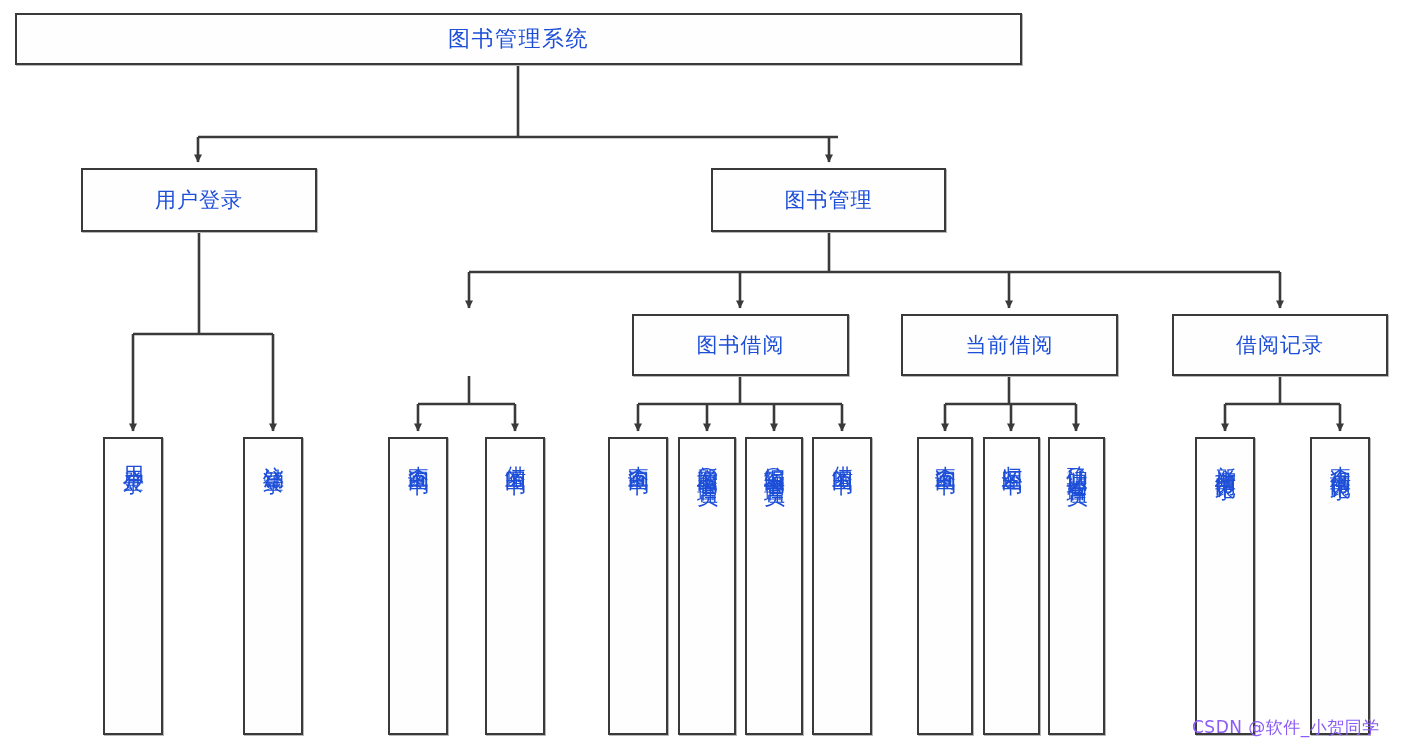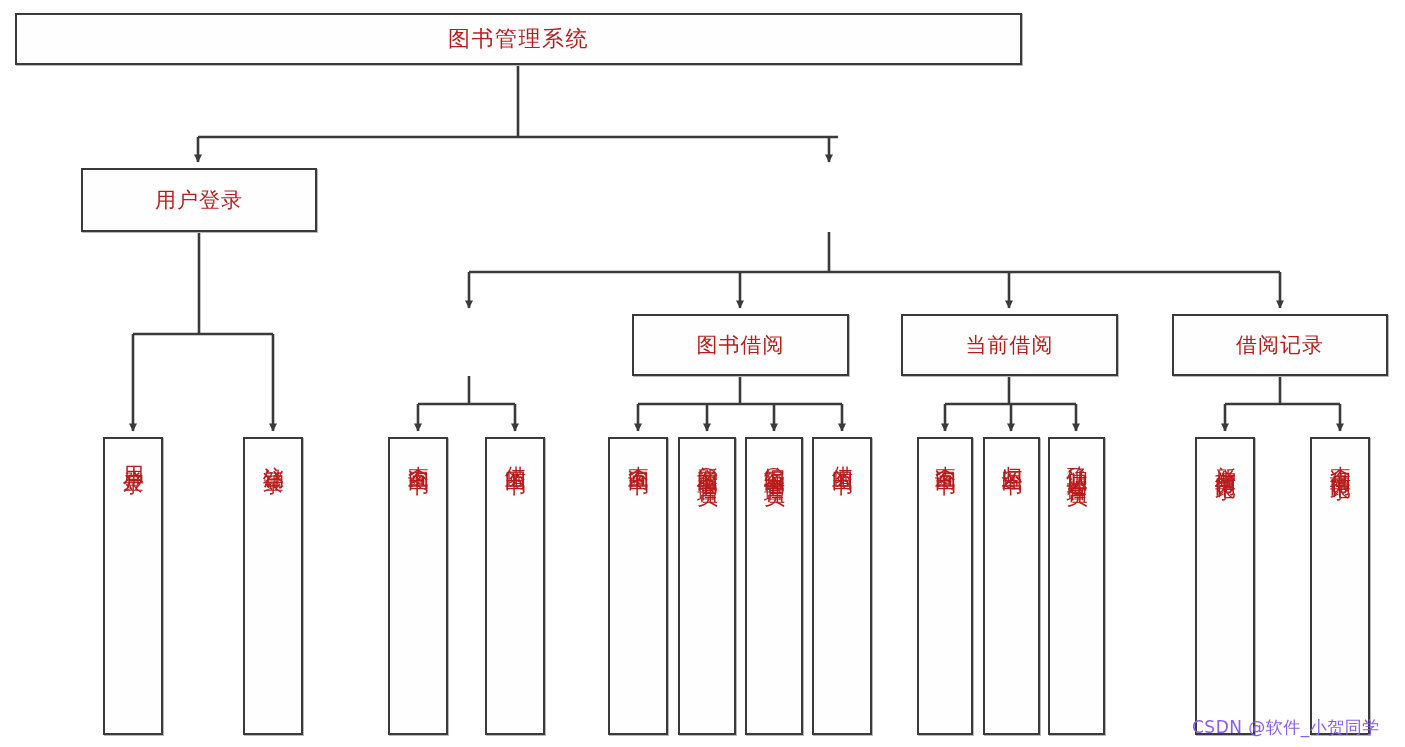--- a/index.html
+++ b/index.html
@@ -27,21 +27,21 @@
     pointer-events: none;
   }
   .node {
     position: absolute;
     box-sizing: border-box;
     background: #fefefe;
     border: 2px solid #3a3a3a;
     display: flex;
     align-items: center;
     justify-content: center;
-    color: #b91c1c;
+    color: #1d4ed8;
     box-shadow: 1px 1px 0 #b8b8b8;
     font-family: Liberation Serif, serif;
   }
   .node-label {
     display: block;
     text-align: center;
     line-height: 1.18;
     white-space: nowrap;
   }
   
@@ -131,20 +131,23 @@
     </g>
   </svg>
 
   <div class="node root horizontal" style="left: 15px; top: 13px; width: 1007px; height: 52px;">
     <span class="node-label">图书管理系统</span>
   </div>
 
   <div class="node horizontal" style="left: 81px; top: 168px; width: 236px; height: 64px;">
     <span class="node-label">用户登录</span>
   </div>
+  <div class="node horizontal" style="left: 711px; top: 168px; width: 235px; height: 64px;">
+    <span class="node-label">图书管理</span>
+  </div>
 
   <div class="node horizontal" style="left: 901px; top: 314px; width: 217px; height: 62px;">
     <span class="node-label">当前借阅</span>
   </div>
   <div class="node horizontal" style="left: 632px; top: 314px; width: 217px; height: 62px;">
     <span class="node-label">图书借阅</span>
   </div>
   <div class="node horizontal" style="left: 1172px; top: 314px; width: 216px; height: 62px;">
     <span class="node-label">借阅记录</span>
   </div>

